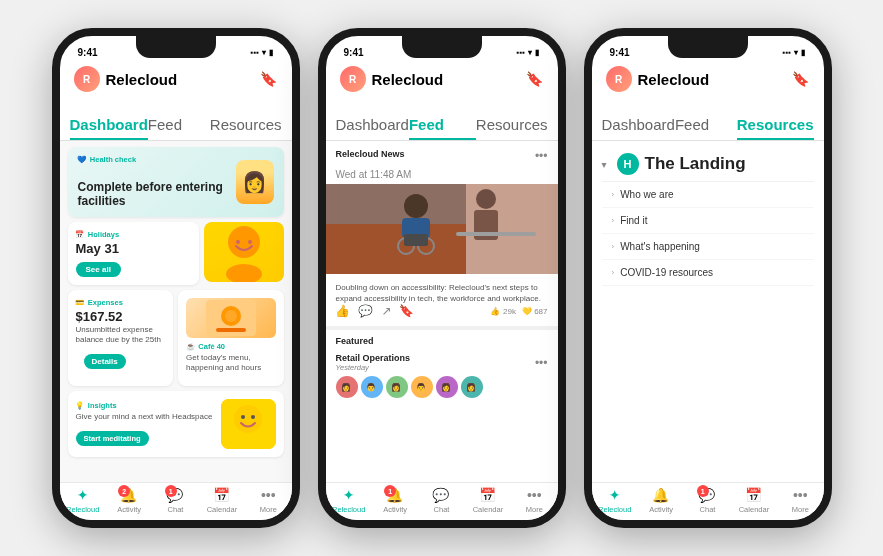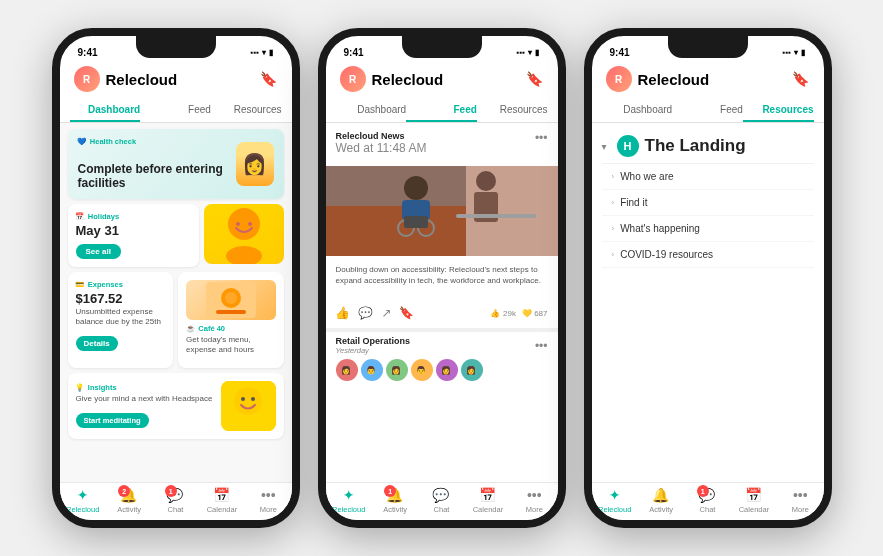--- a/index.html
+++ b/index.html
@@ -73,27 +73,28 @@
     }
     .app-header .app-name { font-size: 15px; font-weight: 700; color: #000; }
     .bookmark-icon { font-size: 14px; color: #666; }
     .tab-bar {
       display: flex;
       border-bottom: 1px solid #e0e0e0;
       padding: 0 10px;
     }
     .tab {
       flex: 1;
-      text-align: right;
+      text-align: left;
       padding: 6px 0 5px;
-      font-size: 10px;
+      font-size: 15px;
       color: #666;
       cursor: pointer;
       border-bottom: 2px solid transparent;
       font-weight: 500;
+      margin-top: 12px;
     }
     .tab.active {
       color: #00b8a0;
       border-bottom: 2px solid #00b8a0;
       font-weight: 600;
     }
     .content {
       flex: 1;
       overflow: hidden;
       background: #f8f8f8;
@@ -188,20 +189,21 @@
     .amount-text { font-size: 13px; font-weight: 700; color: #222; margin-bottom: 1px; }
     .details-btn {
       background: #00b8a0;
       color: #fff;
       border-radius: 12px;
       padding: 3px 8px;
       font-size: 8px;
       font-weight: 600;
       display: inline-block;
       margin-top: 4px;
+      margin-left: 8px;
     }
     .cafe-img {
       width: 100%;
       height: 40px;
       background: linear-gradient(135deg, #ffe0b2, #ffb74d);
       border-radius: 6px;
       margin-bottom: 4px;
       display: flex; align-items: center; justify-content: center;
       font-size: 16px;
     }
@@ -224,29 +226,29 @@
       display: inline-block;
       margin-top: 4px;
     }
 
     
     .feed-content { padding: 0; display: flex; flex-direction: column; }
     .feed-header-item {
       display: flex;
       justify-content: space-between;
       align-items: flex-start;
-      padding: 8px 10px 11px;
+      padding: 8px 10px 4px;
       background: #fff;
     }
     .feed-source { font-size: 9px; font-weight: 700; color: #222; }
-    .feed-time { font-size: 12px; color: #888; }
+    .feed-time { font-size: 10px; color: #888; margin-top: 10px; }
     .feed-more { font-size: 12px; color: #888; }
     .feed-body { padding: 8px 10px; background: #fff; }
     .feed-title { font-size: 11px; font-weight: 700; color: #111; line-height: 1.3; margin-bottom: 4px; }
-    .feed-desc { font-size: 8px; color: #555; line-height: 1.4; margin-bottom: 20px; }
+    .feed-desc { font-size: 8px; color: #555; line-height: 1.4; margin-bottom: 0; }
     .feed-actions { display: flex; align-items: center; gap: 8px; }
     .feed-action-icon { font-size: 12px; color: #888; }
     .feed-stats { margin-left: auto; font-size: 8px; color: #888; display: flex; gap: 6px; }
     .feed-divider { height: 4px; background: #f0f0f0; }
     .featured-label { padding: 6px 10px 3px; font-size: 9px; font-weight: 700; color: #222; background: #fff; }
     .retail-ops { padding: 4px 10px; background: #fff; }
     .retail-ops-header { display: flex; justify-content: space-between; align-items: center; margin-bottom: 4px; }
     .retail-ops-name { font-size: 9px; font-weight: 700; color: #222; }
     .retail-ops-time { font-size: 7.5px; color: #888; font-style: italic; }
     .avatars-row { display: flex; gap: 3px; }
@@ -374,21 +376,21 @@
                 <rect width="50" height="36" fill="#ffcc80" rx="4"></rect>
                 <circle cx="25" cy="16" r="10" fill="#ff9800"></circle>
                 <circle cx="25" cy="16" r="6" fill="#ffa726"></circle>
                 <rect x="10" y="28" width="30" height="4" rx="2" fill="#ef6c00"></rect>
               </svg>
             </div>
             <div class="card-label">
               <span>☕</span>
               <span>Café 40</span>
             </div>
-            <div class="desc-text">Get today's menu, expense and hours</div>
+            <div class="desc-text">Get today's menu, happening and hours</div>
           </div>
         </div>
 
         <div class="insights-card">
           <div style="flex:1;">
             <div class="card-label">
               <span>💡</span>
               <span>Insights</span>
             </div>
             <div class="desc-text">Give your mind a next with Headspace</div>
@@ -490,20 +492,21 @@
             <span class="feed-action-icon">💬</span>
             <span class="feed-action-icon">↗</span>
             <span class="feed-action-icon">🔖</span>
             <div class="feed-stats">
               <span>👍 <span>29k</span></span>
               <span>💛 <span>687</span></span>
             </div>
           </div>
         </div>
         <div class="feed-divider"></div>
+        <div class="featured-label">Featured</div>
         <div class="retail-ops">
           <div class="retail-ops-header">
             <div>
               <div class="retail-ops-name">Retail Operations</div>
               <div class="retail-ops-time">Yesterday</div>
             </div>
             <span style="font-size:12px;color:#888;">•••</span>
           </div>
           <div class="avatars-row">
             <div class="avatar-sm" style="background:#e57373;">👩</div>

